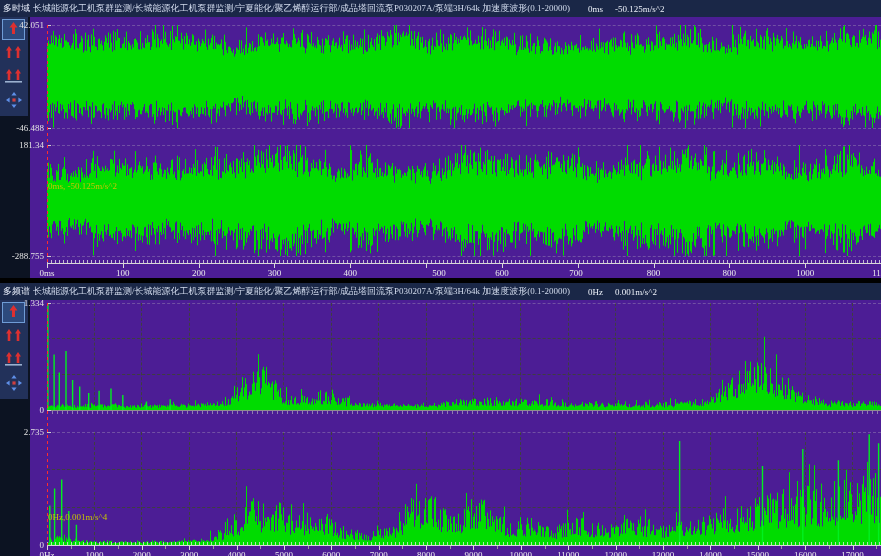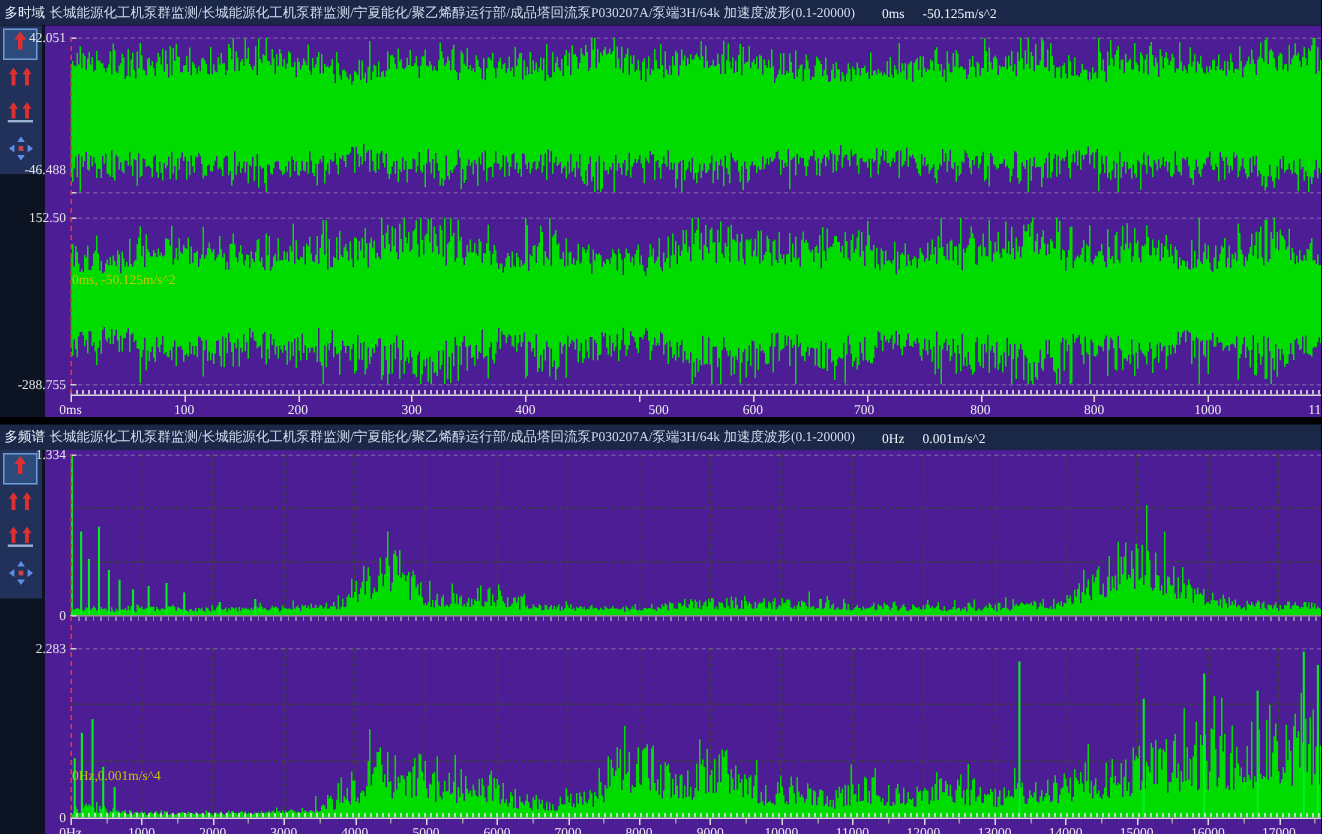--- a/index.html
+++ b/index.html
@@ -133,22 +133,22 @@
                     <path d="M8 16 L5.4 12.4 H10.6 Z"></path>
                     <path d="M0 8 L3.6 5.4 V10.6 Z"></path>
                     <path d="M16 8 L12.4 10.6 V5.4 Z"></path>
                   </g>
                   <rect x="6.4" y="6.4" width="3.2" height="3.2" fill="#d04040"></rect>
                 </svg></span>
             </div>
           </div>
       </div>
       <div class="ylab" style="top:8px">42.051</div>
-      <div class="ylab" style="top:96px">-46.488</div>
-      <div class="ylab" style="top:128px">152.50</div>
+      <div class="ylab" style="top:111px">-46.488</div>
+      <div class="ylab" style="top:128px">181.34</div>
       <div class="ylab" style="top:239px">-288.755</div>
     <div class="ytick" style="top: 8px;"></div>
         <div class="ytick" style="top: 111px;"></div>
         <div class="ytick" style="top: 128px;"></div>
         <div class="ytick" style="top: 239px;"></div>
       </div>
   </div>
 
   <div class="panel" style="top:283px;height:273px">
     <div class="hdr">
@@ -305,21 +305,21 @@
                     <path d="M0 8 L3.6 5.4 V10.6 Z"></path>
                     <path d="M16 8 L12.4 10.6 V5.4 Z"></path>
                   </g>
                   <rect x="6.4" y="6.4" width="3.2" height="3.2" fill="#d04040"></rect>
                 </svg></span>
             </div>
           </div>
       </div>
       <div class="ylab" style="top:3px">1.334</div>
       <div class="ylab" style="top:110px">0</div>
-      <div class="ylab" style="top:132px">2.283</div>
+      <div class="ylab" style="top:132px">2.735</div>
       <div class="ylab" style="top:245px">0</div>
     <div class="ytick" style="top: 3px;"></div>
         <div class="ytick" style="top: 132px;"></div>
         <div class="ytick" style="top: 110px;"></div>
         <div class="ytick" style="top: 245px;"></div>
       </div>
   </div>
 </div>
 
 </body></html>

